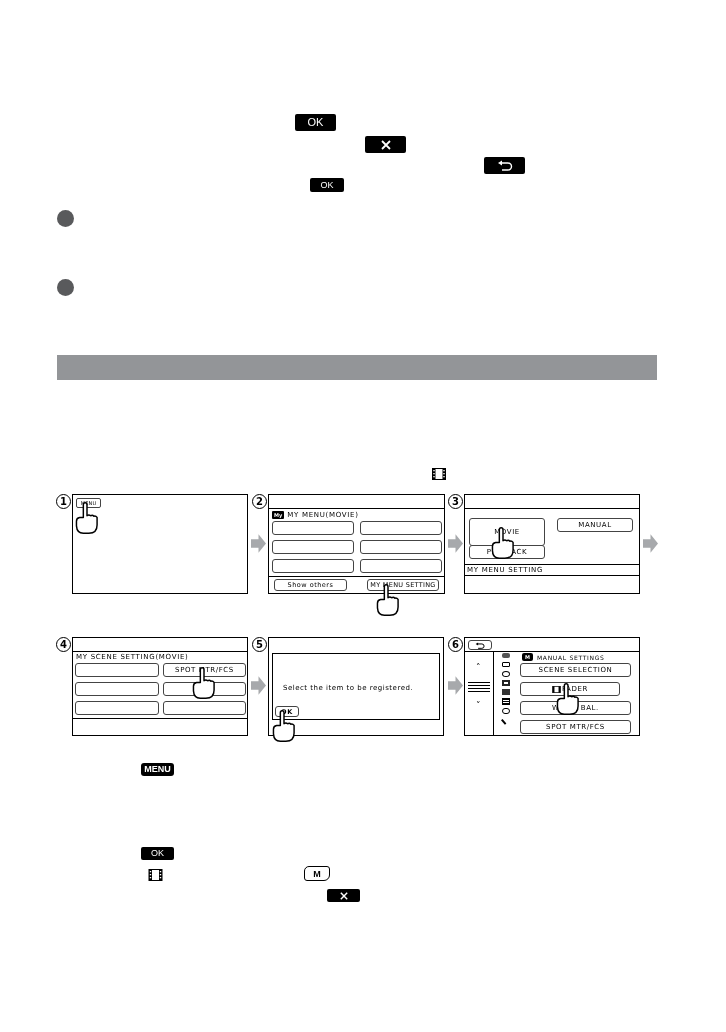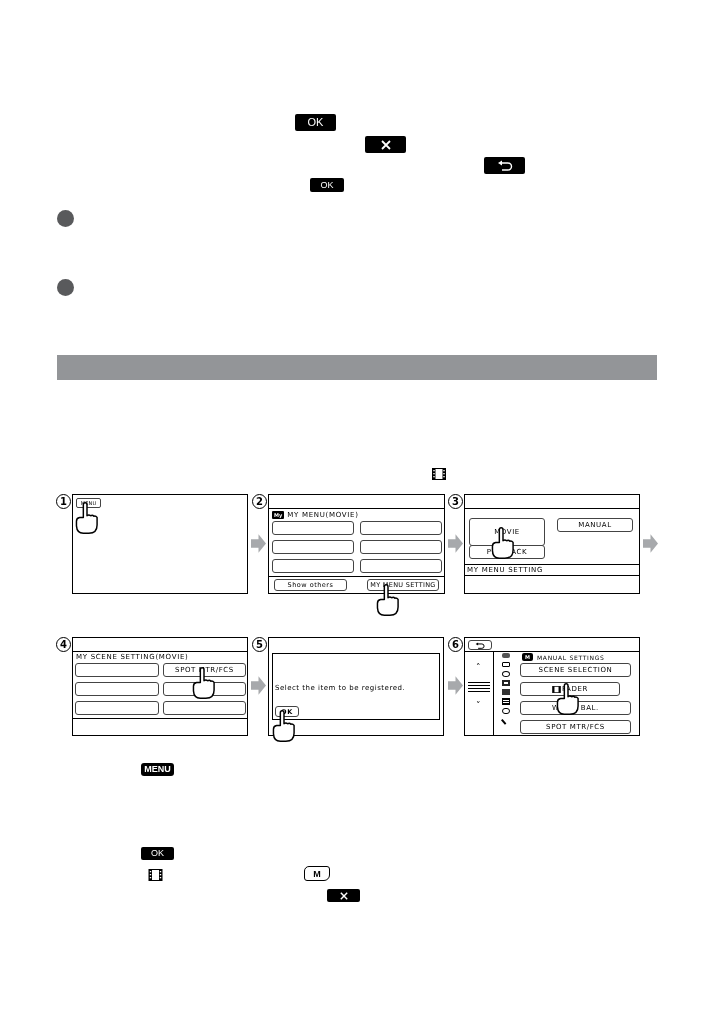--- a/index.html
+++ b/index.html
@@ -174,21 +174,21 @@
 
 <svg class="abs" style="left:251px;top:676px;" width="15" height="19">
     <use href="#garrow"></use>
   </svg>
 
 <div class="step-num" style="left:252px;top:637px;">
     <span>5</span>
   </div>
 <div class="screen" style="left:268px;top:637px;width:176px;height:99px;">
   <div class="abs" style="left:3px;top:15px;width:168px;height:67px;border:1px solid #000;">
-    <span class="scr-label" style="left:2px;top:30px;letter-spacing:0.5px;">Select the item to be registered.</span>
+    <span class="scr-label" style="left:10px;top:30px;letter-spacing:0.5px;">Select the item to be registered.</span>
     <div class="cell" style="left:2px;top:52px;width:24px;height:11px;font-weight:bold;font-size:6.5px;">
         <span>OK</span>
       </div>
   </div>
 </div>
 <svg class="hand" style="left:272px;top:710px;" width="24" height="33">
     <use href="#hand"></use>
   </svg>
 
 <svg class="abs" style="left:448px;top:676px;" width="15" height="19">

